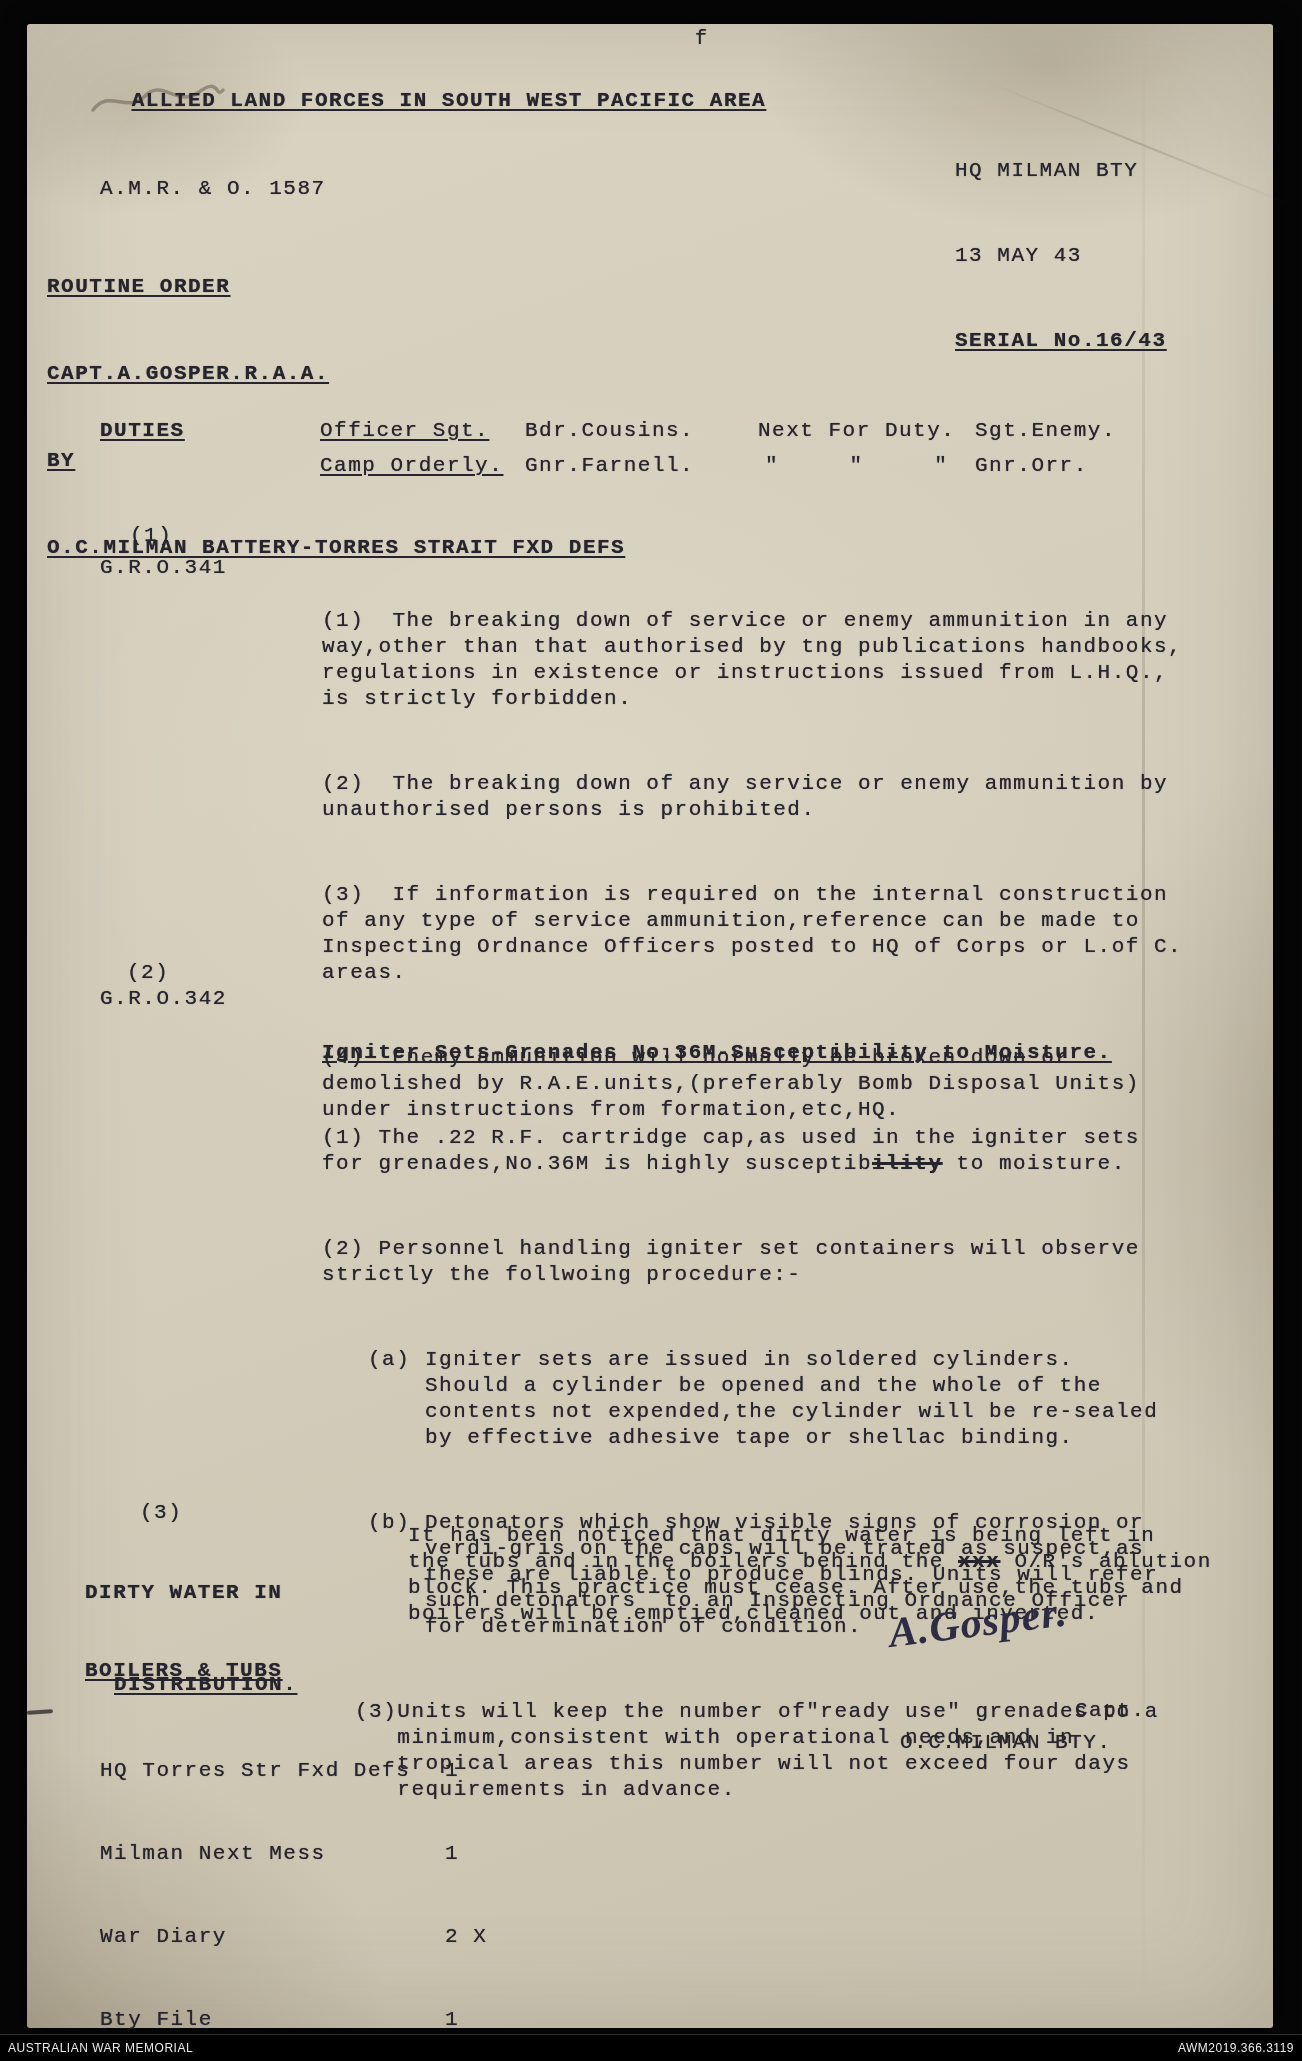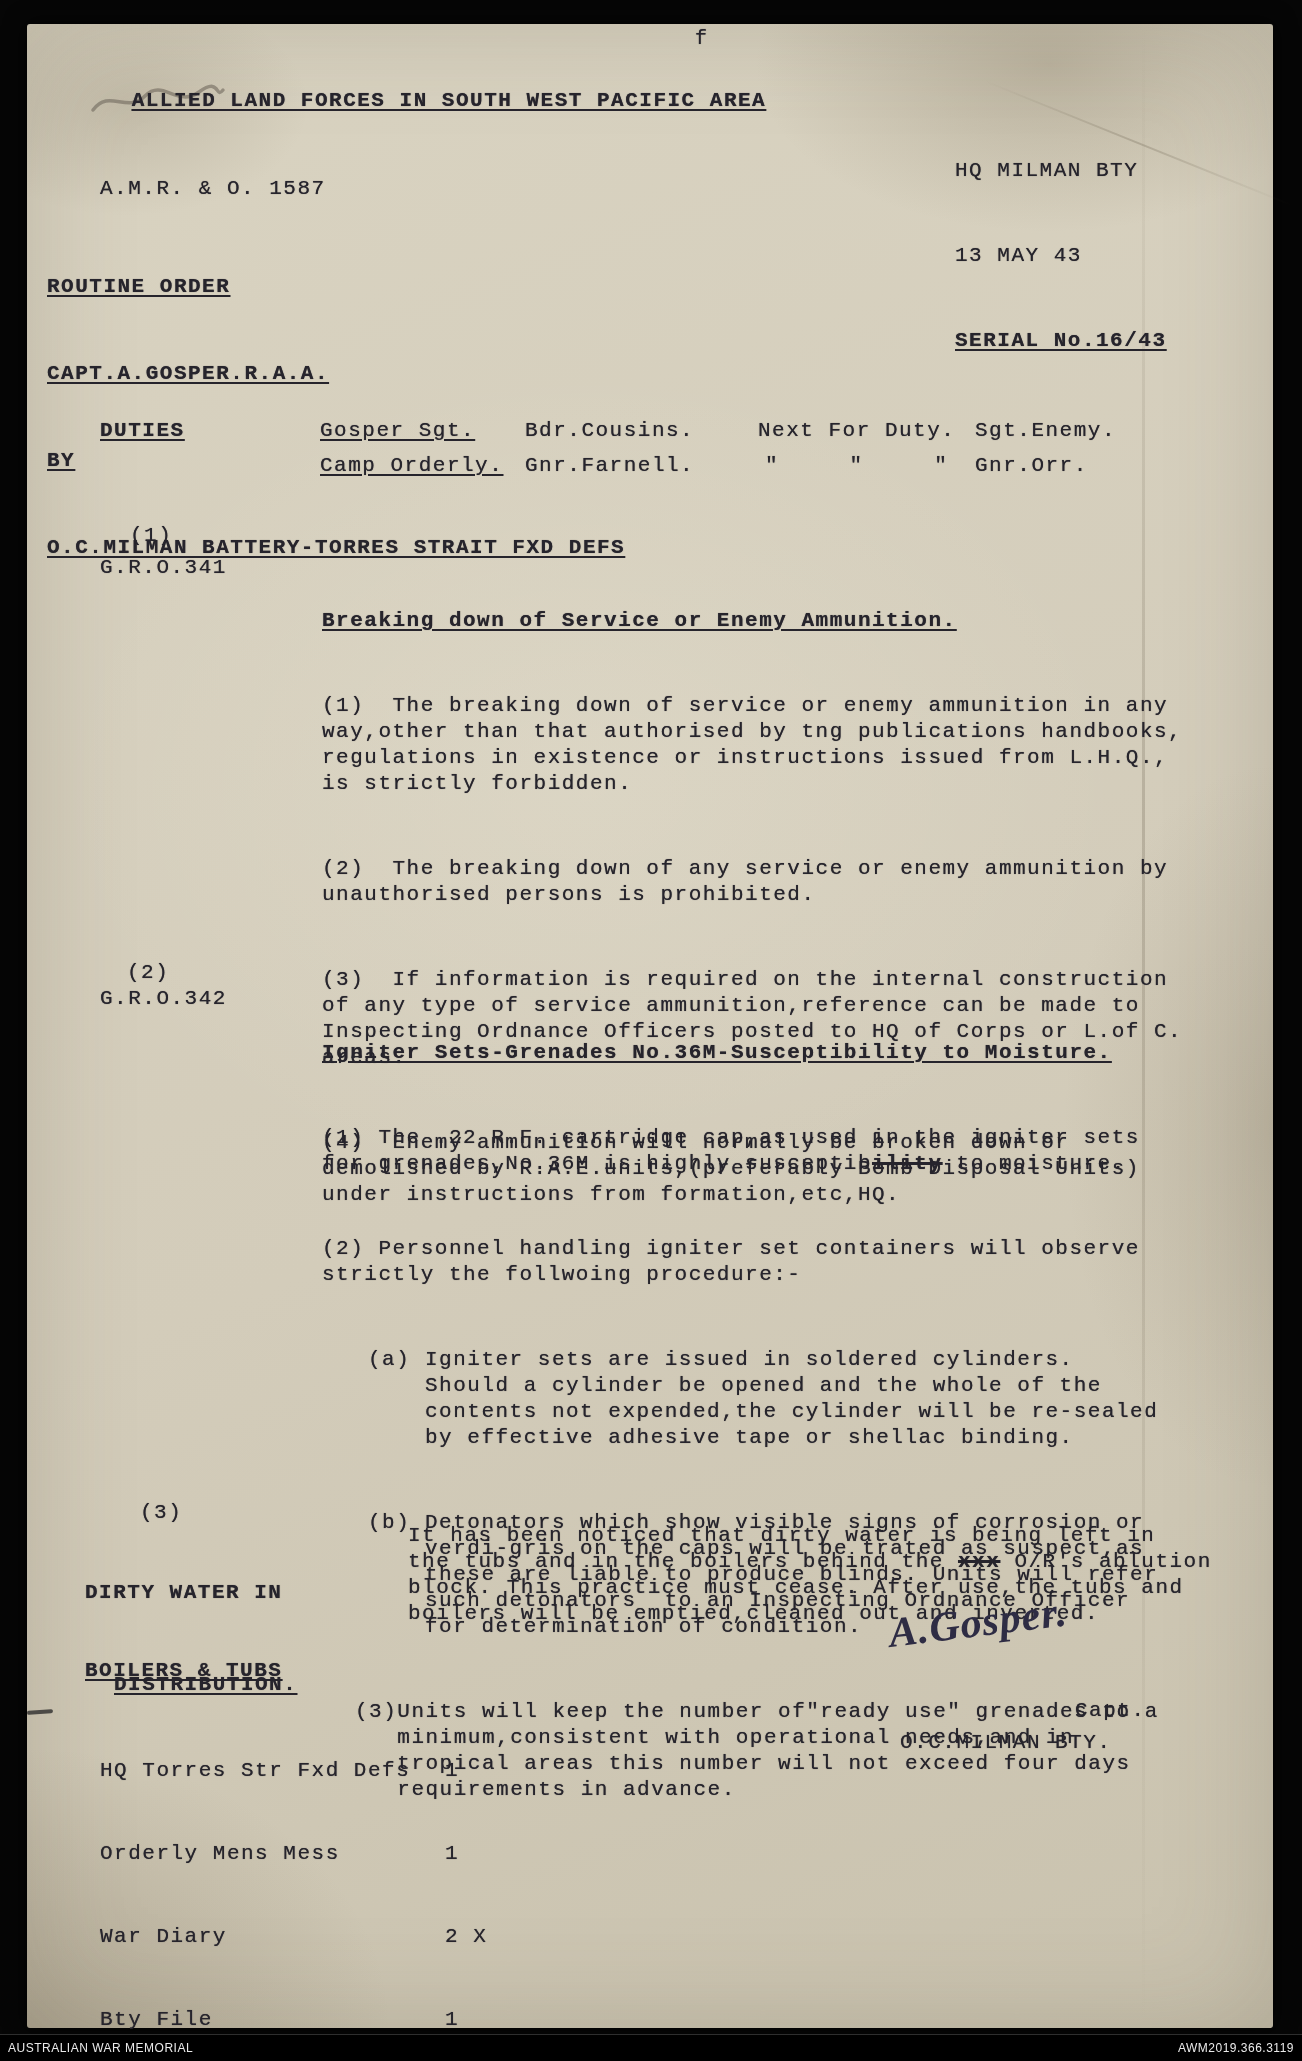--- a/index.html
+++ b/index.html
@@ -111,33 +111,32 @@
     <div class="txt" style="left:73px; top:152px;">A.M.R. &amp; O. 1587</div>
 
     <div class="txt b center-col order-head" style="top:198px;">
       <div><span class="u">ROUTINE ORDER</span></div>
       <div><span class="u">CAPT.A.GOSPER.R.A.A.</span></div>
       <div><span class="u">BY</span></div>
       <div><span class="u">O.C.MILMAN BATTERY-TORRES STRAIT FXD DEFS</span></div>
     </div>
 
     <div class="txt b u" style="left:73px; top:394px;">DUTIES</div>
-    <div class="txt u" style="left:293px; top:394px;">Gosper Sgt.</div>
+    <div class="txt u" style="left:293px; top:394px;">Officer Sgt.</div>
     <div class="txt" style="left:498px; top:394px;">Bdr.Cousins.</div>
     <div class="txt" style="left:731px; top:394px;">Next For Duty.</div>
     <div class="txt" style="left:948px; top:394px;">Sgt.Enemy.</div>
     <div class="txt u" style="left:293px; top:429px;">Camp Orderly.</div>
     <div class="txt" style="left:498px; top:429px;">Gnr.Farnell.</div>
     <div class="txt" style="left:738px; top:429px;">"     "     "</div>
     <div class="txt" style="left:948px; top:429px;">Gnr.Orr.</div>
 
     <div class="txt" style="left:103px; top:499px;">(1)</div>
     <div class="txt" style="left:73px; top:531px;">G.R.O.341</div>
     <div class="txt flow" style="left:295px; top:532px; width:960px;">
-      <p class="head"><span class="u b">Breaking down of Service or Enemy Ammunition.</span></p>
       <p>(1)  The breaking down of service or enemy ammunition in any
 way,other than that authorised by tng publications handbooks,
 regulations in existence or instructions issued from L.H.Q.,
 is strictly forbidden.</p>
       <p>(2)  The breaking down of any service or enemy ammunition by
 unauthorised persons is prohibited.</p>
       <p>(3)  If information is required on the internal construction
 of any type of service ammunition,reference can be made to
 Inspecting Ordnance Officers posted to HQ of Corps or L.of C.
 areas.</p>
@@ -188,21 +187,21 @@
       <div class="u">BOILERS &amp; TUBS</div>
     </div>
 
     <div class="txt b u" style="left:87px; top:1648px;">DISTRIBUTION.</div>
     <div class="txt" style="left:73px; top:1682px; width:520px;">
       <div class="distrow">
         <span class="distname">HQ Torres Str Fxd Defs</span>
         <span>1</span>
       </div>
       <div class="distrow">
-        <span class="distname">Orderly Mens Mess</span>
+        <span class="distname">Milman Next Mess</span>
         <span>1</span>
       </div>
       <div class="distrow">
         <span class="distname">War Diary</span>
         <span>2 X</span>
       </div>
       <div class="distrow">
         <span class="distname">Bty File</span>
         <span>1</span>
       </div>

